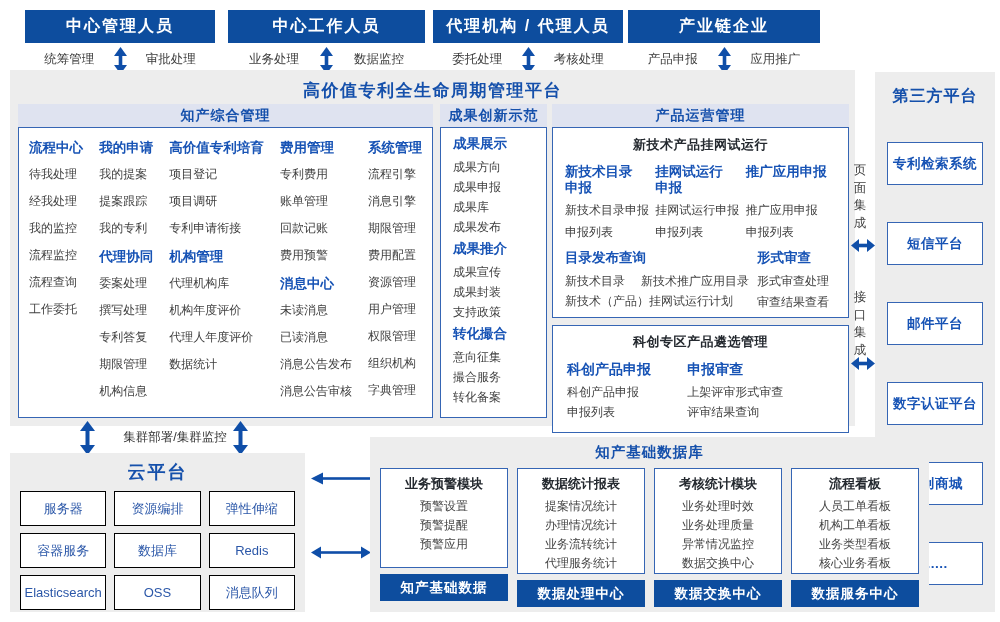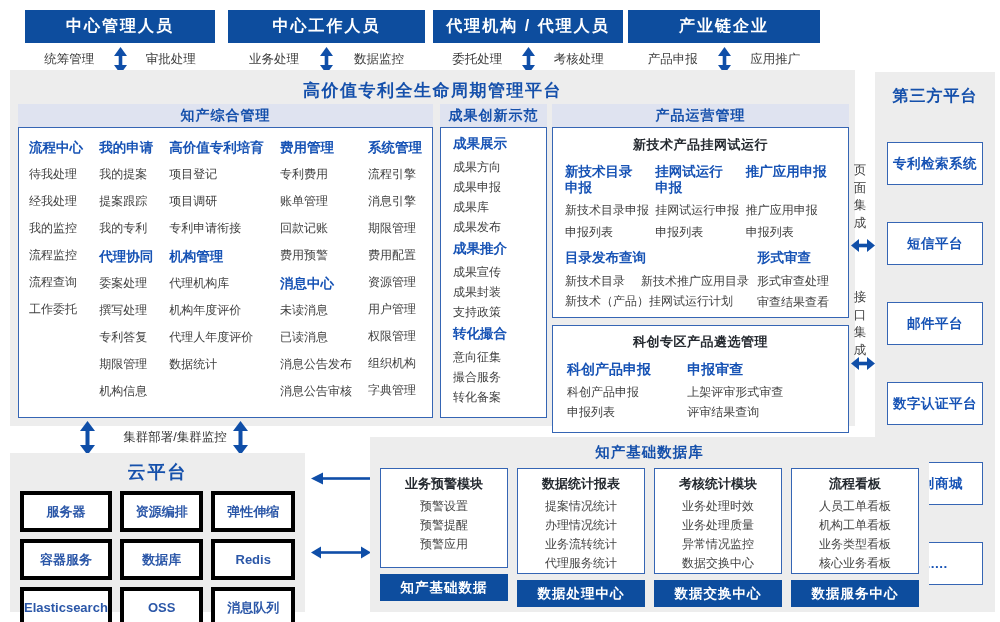--- a/index.html
+++ b/index.html
@@ -53,22 +53,22 @@
   
   .side-panel{position:absolute;left:875px;top:72px;width:120px;height:540px;background:#ededed;}
   .side-title{text-align:center;font-size:16px;font-weight:bold;color:#1550ab;margin-top:14px;letter-spacing:1px;}
   .side-list{margin-top:19px;display:flex;flex-direction:column;gap:37px;padding:16px 12px;}
   .side-box{height:41px;background:#fff;border:1px solid #3565b4;display:flex;align-items:center;
             justify-content:center;font-size:13.5px;font-weight:bold;color:#1753b5;letter-spacing:.5px;}
   
   .cloud-panel{position:absolute;left:10px;top:453px;width:295px;height:159px;background:#ededed;}
   .cloud-title{text-align:center;font-size:18px;font-weight:bold;color:#1550ab;margin:7px 0 7px;letter-spacing:2px;}
   .cloud-grid{display:grid;grid-template-columns:repeat(3,1fr);gap:7px 8px;margin:0 10px;}
-  .cloud-cell{height:33px;background:#fff;border:4px solid #000000;display:flex;align-items:center;
-              justify-content:center;font-size:13px;color:#2b57a8;font-weight:bold;}
+  .cloud-cell{height:33px;background:#fff;border:1px solid #000000;display:flex;align-items:center;
+              justify-content:center;font-size:13px;color:#2b57a8;}
   
   .cluster-label{position:absolute;left:105px;top:429px;width:140px;text-align:center;
                  font-size:12.5px;color:#333;}
   .vbig{position:absolute;}
   
   .data-panel{position:absolute;left:370px;top:437px;width:559px;height:175px;background:#ededed;}
   .data-title{text-align:center;font-size:14.5px;font-weight:bold;color:#1550ab;margin:6px 0 6px;letter-spacing:1px;}
   .data-cols{display:flex;gap:9px;margin:0 10px;}
   .data-col{flex:1;display:flex;flex-direction:column;}
   .data-box{background:#fff;border:1px solid #3565b4;flex:0 0 100px;padding-top:6px;box-sizing:border-box;}

